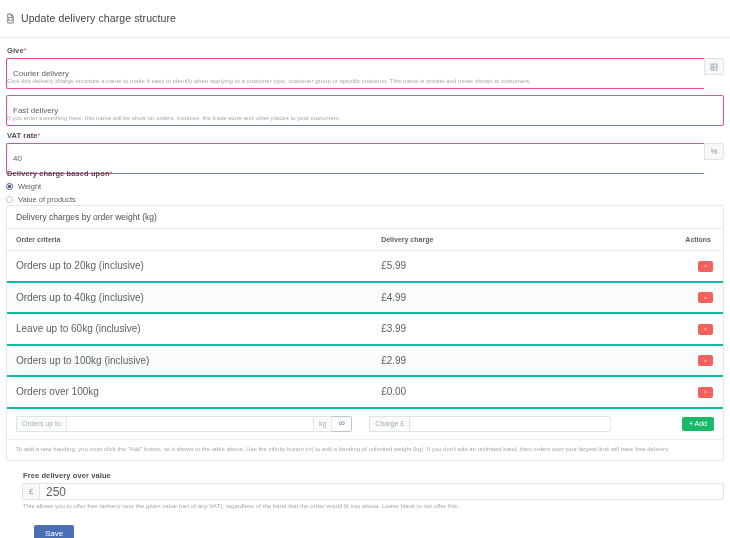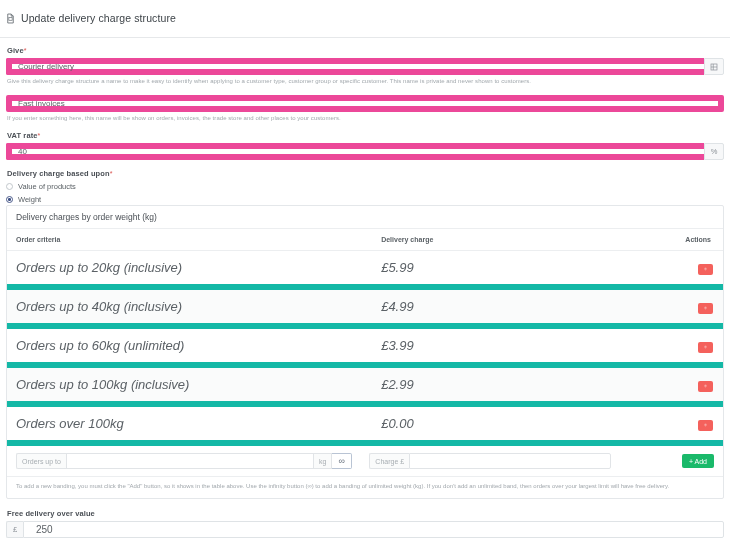--- a/index.html
+++ b/index.html
@@ -27,21 +27,21 @@
   .body { padding: 8px 6px 0 6px; }
 
   .field-label {
     font-size: 7.5px; font-weight: bold; color: #4a4f55;
     margin: 0 0 3px 1px; letter-spacing: .1px;
   }
   .req { color: #d9534f; font-weight: normal; font-size: 7px; }
 
   .input-wrap { display: flex; width: 100%; height: 17px; }
   .text-input {
-    flex: 1 1 auto; height: 17px; border: 6px solid #ec4899; background: #fff;
+    flex: 1 1 auto; height: 31px; border: 1px solid #ec4899; background: #fff;
     border-radius: 2px; font-size: 8px; color: #5b6166;
     padding: 0 6px; font-family: "Liberation Sans", sans-serif;
     display: flex; align-items: center;
   }
   .text-input.has-addon { border-radius: 2px 0 0 2px; border-right: none; }
   .addon {
     width: 20px; height: 17px; border: 1px solid #dfe3e6; border-radius: 0 2px 2px 0;
     background: #f7f8f9; display: flex; align-items: center; justify-content: center;
     font-size: 7.5px; color: #8b9197;
   }
@@ -76,23 +76,22 @@
   }
   table { width: 100%; border-collapse: collapse; }
   th {
     text-align: left; font-size: 7px; font-weight: bold; color: #5b6166;
     padding: 7px 9px; border-bottom: 1px solid #eceef0; background: #fff;
   }
   th.col-crit { width: 51%; }
   th.col-charge { width: 40%; }
   th.col-actions { width: 9%; text-align: right; padding-right: 12px; }
   td {
-    font-size: 13px; color: #5b6166; padding: 9px 9px;
-    border-bottom: 6px solid #14b8a6;
-    font-style: italic;
+    font-size: 10px; color: #5b6166; padding: 9px 9px;
+    border-bottom: 2px solid #14b8a6;
   }
   td.actions { text-align: right; padding-right: 10px; }
   tbody tr:nth-child(even) td { background: #fafbfb; }
 
   .del-btn {
     display: inline-flex; align-items: center; justify-content: center;
     width: 15px; height: 11px; background: #f4615c; border-radius: 2px;
     border: none; cursor: pointer;
   }
   .del-btn .trash-icon { width: 6px; height: 6px; display: block; color: #fff; }
@@ -127,31 +126,31 @@
   .grp-charge .fld { width: 202px; border-radius: 0 2px 2px 0; }
   .add-btn {
     margin-left: auto; background: #1ab96a; color: #fff; border: none;
     border-radius: 2px; height: 14px; padding: 0 7px;
     font-size: 7px; font-family: "Liberation Sans", sans-serif;
     cursor: pointer; display: flex; align-items: center; gap: 2px;
   }
   .panel-foot { padding: 6px 9px 7px 9px; font-size: 6px; color: #a2a8ad; line-height: 1.25; }
 
   
-  .free-sec { margin-top: 10px; }
+  .free-sec { margin-top: 10px; margin-left: 16px; }
   .grp-free { display: flex; height: 17px; width: 100%; }
   .grp-free .pre {
     width: 17px; border: 1px solid #dfe3e6; border-right: none;
     border-radius: 2px 0 0 2px; background: #f7f8f9;
     display: flex; align-items: center; justify-content: center;
     font-size: 7.5px; color: #8b9197;
   }
   .grp-free .fld {
     flex: 1 1 auto; border: 1px solid #dfe3e6; border-radius: 0 2px 2px 0;
-    background: #fff; font-size: 10px; color: #5b6166; padding: 0 12px;
+    background: #fff; font-size: 12px; color: #5b6166; padding: 0 6px;
     display: flex; align-items: center;
   }
 
   
   .save-wrap { margin-top: 11px; padding-bottom: 8px; }
   .save-btn {
     background: #4a6fb5; color: #fff; border: none; border-radius: 2px;
     height: 16px; padding: 0 11px; font-size: 8px;
     font-family: "Liberation Sans", sans-serif; cursor: pointer; margin-left: 28px;
   }
@@ -184,46 +183,46 @@
           <rect x="2" y="2" width="12" height="12"></rect>
             <path d="M6.5 2v12M2 8h12"></path>
         </svg>
       </div>
     </div>
     <div class="help-text">Give this delivery charge structure a name to make it easy to identify when applying to a customer type, customer group or specific customer. This name is private and never shown to customers.</div>
 
     <div class="gap"></div>
 
     <div class="input-wrap">
-      <div class="text-input">Fast invoices</div>
+      <div class="text-input">Fast delivery</div>
     </div>
     <div class="help-text">If you enter something here, this name will be show on orders, invoices, the trade store and other places to your customers.</div>
 
     <div class="gap"></div>
 
     <div class="field-label">
       <span>VAT rate</span><span class="req">*</span>
     </div>
     <div class="input-wrap">
       <div class="text-input has-addon">40</div>
       <div class="addon">%</div>
     </div>
 
     <div class="gap"></div>
 
     <div class="field-label">
       <span>Delivery charge based upon</span><span class="req">*</span>
     </div>
     <div class="radio-row">
+      <span class="radio checked"></span>
+      <span class="radio-label">Weight</span>
+    </div>
+    <div class="radio-row">
       <span class="radio"></span>
       <span class="radio-label">Value of products</span>
-    </div>
-    <div class="radio-row">
-      <span class="radio checked"></span>
-      <span class="radio-label">Weight</span>
     </div>
 
     <div class="panel">
       <div class="panel-head">Delivery charges by order weight (kg)</div>
 
       <table>
         <thead>
           <tr>
             <th class="col-crit">Order criteria</th>
             <th class="col-charge">Delivery charge</th>
@@ -247,21 +246,21 @@
             <td>£4.99</td>
             <td class="actions">
               <button class="del-btn">
                 <svg class="trash-icon" viewBox="0 0 16 16" fill="none" stroke="currentColor" stroke-width="1.6">
                   <path d="M3 4h10M6.5 4V2.6h3V4M4.4 4l.7 9.4h5.8L11.6 4"></path>
                 </svg>
               </button>
             </td>
           </tr>
           <tr>
-            <td>Orders up to 60kg (unlimited)</td>
+            <td>Leave up to 60kg (inclusive)</td>
             <td>£3.99</td>
             <td class="actions">
               <button class="del-btn">
                 <svg class="trash-icon" viewBox="0 0 16 16" fill="none" stroke="currentColor" stroke-width="1.6">
                   <path d="M3 4h10M6.5 4V2.6h3V4M4.4 4l.7 9.4h5.8L11.6 4"></path>
                 </svg>
               </button>
             </td>
           </tr>
           <tr>

